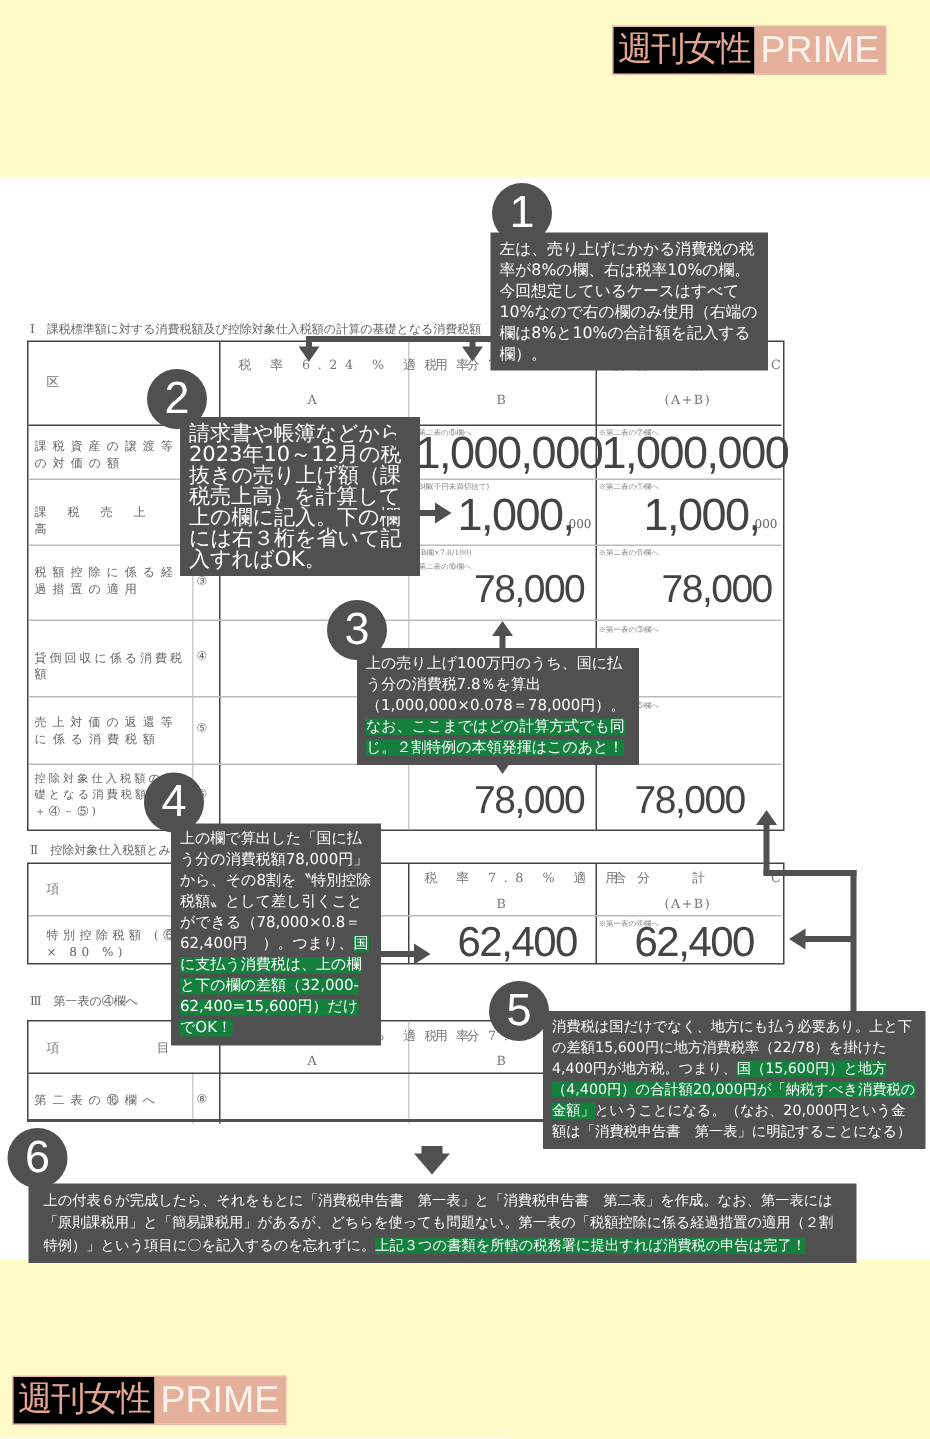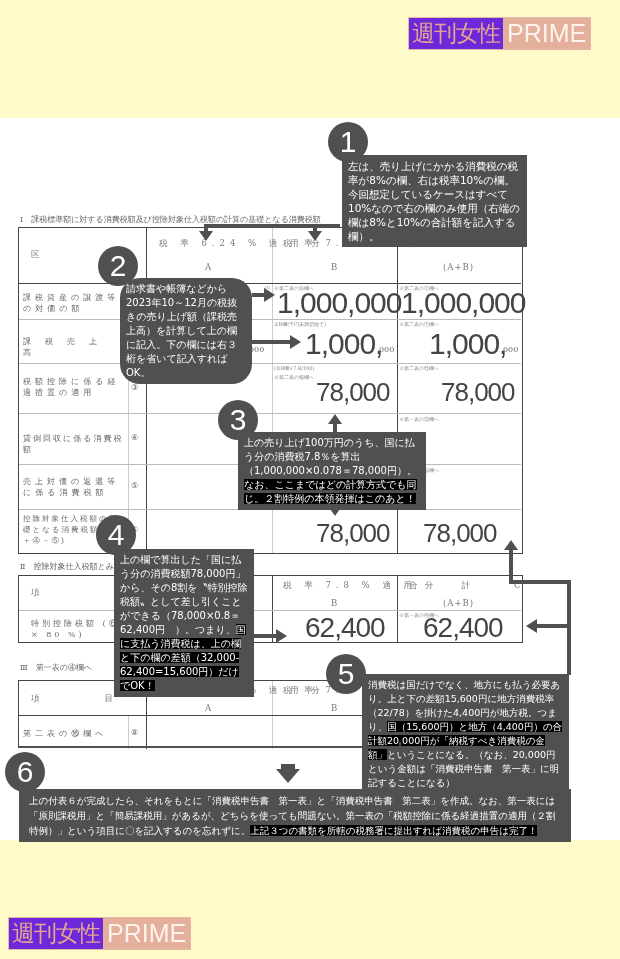--- a/index.html
+++ b/index.html
@@ -2,37 +2,37 @@
 <html><head>
 <meta charset="utf-8">
 <style>
   *{box-sizing:border-box;margin:0;padding:0;}
   html,body{width:620px;height:959px;overflow:hidden;background:#fff;}
   body{position:relative;font-family:"DejaVu Sans","Liberation Sans",sans-serif;color:#333;}
   .band{position:absolute;left:0;width:620px;background:#fefbc8;}
   .band.top{top:0;height:118px;}
   .band.bottom{top:840px;height:119px;}
   .logo{position:absolute;display:flex;height:33px;border:1px solid #e7b8a6;}
-  .logo .jp{background:#6d28d9;color:#e3a590;font-size:23px;line-height:31px;padding:0 3px;font-family:"DejaVu Sans",sans-serif;letter-spacing:-1px;}
+  .logo .jp{background:#000000;color:#e3a590;font-size:23px;line-height:31px;padding:0 3px;font-family:"DejaVu Sans",sans-serif;letter-spacing:-1px;}
   .logo .en{background:#e4b09c;color:#fff3ec;font-size:25px;line-height:31px;padding:0 4px;font-family:"Liberation Sans",sans-serif;}
   .serif{font-family:"DejaVu Serif","Liberation Serif",serif;}
   .sec-title{position:absolute;font-size:8px;color:#666;white-space:nowrap;}
   .tbl{position:absolute;border:1.5px solid #444;background:#fff;}
   .hline{position:absolute;height:0;border-top:1px solid #bbb;}
   .hline.dark{border-top:1.5px solid #444;}
   .vline{position:absolute;width:0;border-left:1px solid #ccc;}
   .vline.dark{border-left:1.5px solid #444;}
   .lbl{position:absolute;font-size:8px;color:#666;letter-spacing:4px;line-height:11px;}
   .num{position:absolute;font-size:8px;color:#666;}
   .hdr{position:absolute;font-size:8.5px;color:#777;letter-spacing:5px;white-space:nowrap;}
   .small{position:absolute;font-size:5px;color:#888;white-space:nowrap;}
   .big{position:absolute;font-family:"Liberation Sans",sans-serif;font-weight:300;color:#444;letter-spacing:-1px;white-space:nowrap;}
   .badge{position:absolute;width:40px;height:40px;border-radius:50%;background:#505050;color:#fff;font-size:30px;line-height:40px;text-align:center;font-family:"Liberation Sans",sans-serif;}
   .note{position:absolute;background:#505050;color:#fff;font-size:10.5px;line-height:14px;padding:4px 6px;}
-  .note .hl{background:#000000;}
+  .note .hl{background:#15803d;}
   .arrow-line{position:absolute;background:#505050;}
   .tri-d{position:absolute;width:0;height:0;border-left:7px solid transparent;border-right:7px solid transparent;border-top:10px solid #505050;}
   .tri-u{position:absolute;width:0;height:0;border-left:7px solid transparent;border-right:7px solid transparent;border-bottom:10px solid #505050;}
   .tri-r{position:absolute;width:0;height:0;border-top:7px solid transparent;border-bottom:7px solid transparent;border-left:11px solid #505050;}
   .tri-l{position:absolute;width:0;height:0;border-top:7px solid transparent;border-bottom:7px solid transparent;border-right:11px solid #505050;}
 </style>
 </head>
 <body>
 
 <div class="band top"></div>
@@ -144,26 +144,26 @@
 </div>
 
 <div class="arrow-line" style="left:18px;top:746px;width:505px;height:2px;"></div>
 
 <div class="arrow-line" style="left:204px;top:224px;width:136px;height:4px;"></div>
 <div class="arrow-line" style="left:204px;top:224px;width:4px;height:8px;"></div>
 <div class="arrow-line" style="left:313px;top:224px;width:4px;height:8px;"></div>
 <div class="tri-d" style="left:199px;top:231px;"></div>
 <div class="tri-d" style="left:308px;top:231px;"></div>
 <div class="badge" style="left:328px;top:122px;">1</div>
-<div class="note" style="left:342px;top:155px;width:185px;">
+<div class="note" style="left:327px;top:155px;width:185px;">
   <span>左は、売り上げにかかる消費税の税率が8%の欄、右は税率10%の欄。今回想定しているケースはすべて10%なので右の欄のみ使用（右端の欄は8%と10%の合計額を記入する欄）。</span>
 </div>
 
 <div class="badge" style="left:98px;top:246px;">2</div>
-<div class="note" style="left:120px;top:278px;width:132px;font-size:10px;line-height:14px;border-radius:20px;">
+<div class="note" style="left:120px;top:278px;width:160px;font-size:14px;line-height:14px;">
   <span>請求書や帳簿などから2023年10～12月の税抜きの売り上げ額（課税売上高）を計算して上の欄に記入。下の欄には右３桁を省いて記入すればOK。</span>
 </div>
 <div class="arrow-line" style="left:252px;top:293px;width:14px;height:4px;"></div>
 <div class="tri-r" style="left:264px;top:288px;"></div>
 <div class="arrow-line" style="left:252px;top:340px;width:40px;height:4px;"></div>
 <div class="tri-r" style="left:290px;top:335px;"></div>
 
 <div class="tri-u" style="left:328px;top:414px;"></div>
 <div class="arrow-line" style="left:333px;top:423px;width:4px;height:10px;"></div>
 <div class="arrow-line" style="left:333px;top:500px;width:4px;height:8px;"></div>
@@ -180,21 +180,21 @@
 <div class="arrow-line" style="left:254px;top:634px;width:24px;height:4px;"></div>
 <div class="tri-r" style="left:276px;top:629px;"></div>
 
 <div class="tri-u" style="left:504px;top:540px;"></div>
 <div class="arrow-line" style="left:509px;top:549px;width:4px;height:34px;"></div>
 <div class="arrow-line" style="left:509px;top:580px;width:62px;height:4px;"></div>
 <div class="arrow-line" style="left:567px;top:580px;width:4px;height:95px;"></div>
 <div class="arrow-line" style="left:536px;top:624px;width:32px;height:4px;"></div>
 <div class="tri-l" style="left:526px;top:619px;"></div>
 <div class="badge" style="left:326px;top:654px;">5</div>
-<div class="note" style="left:362px;top:674px;width:207px;font-size:9.5px;line-height:14px;">
+<div class="note" style="left:362px;top:674px;width:255px;font-size:9.5px;line-height:14px;">
   <span>消費税は国だけでなく、地方にも払う必要あり。上と下の差額15,600円に地方消費税率（22/78）を掛けた4,400円が地方税。つまり、</span><span class="hl">国（15,600円）と地方（4,400円）の合計額20,000円が「納税すべき消費税の金額」</span><span>ということになる。（なお、20,000円という金額は「消費税申告書　第一表」に明記することになる）</span>
 </div>
 <div class="arrow-line" style="left:399px;top:742px;width:2px;height:6px;"></div>
 <div class="arrow-line" style="left:519px;top:742px;width:2px;height:6px;"></div>
 
 <div class="arrow-line" style="left:281px;top:764px;width:14px;height:6px;"></div>
 <div class="tri-d" style="left:276px;top:769px;border-left-width:12px;border-right-width:12px;border-top-width:14px;"></div>
 <div class="badge" style="left:5px;top:752px;">6</div>
 <div class="note" style="left:19px;top:789px;width:552px;font-size:9.5px;line-height:15px;padding:4px 10px;">
   <span>上の付表６が完成したら、それをもとに「消費税申告書　第一表」と「消費税申告書　第二表」を作成。なお、第一表には「原則課税用」と「簡易課税用」があるが、どちらを使っても問題ない。第一表の「税額控除に係る経過措置の適用（２割特例）」という項目に〇を記入するのを忘れずに。</span><span class="hl">上記３つの書類を所轄の税務署に提出すれば消費税の申告は完了！</span>

